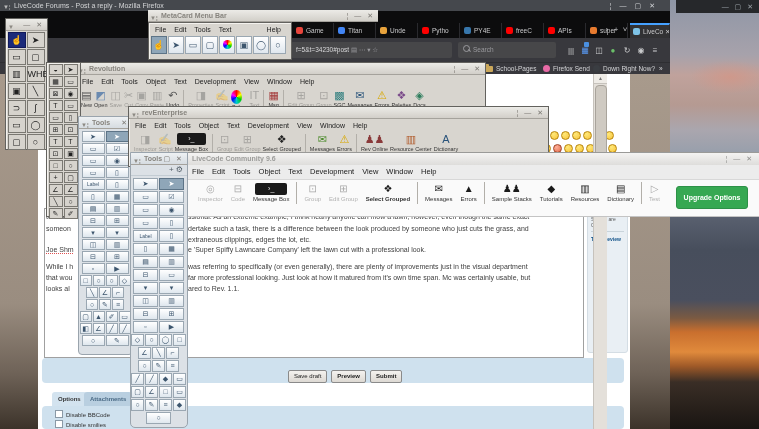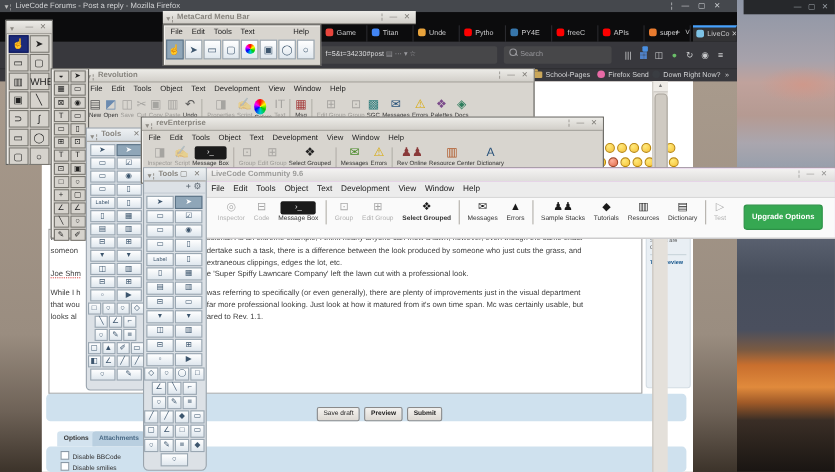--- a/index.html
+++ b/index.html
@@ -77,21 +77,21 @@
     background:conic-gradient(#f00,#ff0,#0c0,#0cc,#00f,#f0f,#f00);}
   .darkbox{background:#1a1a1a;color:#e8e8e8 !important;border-radius:2px;margin:1px 2px;height:12px !important;line-height:12px !important;font-size:7px !important;}
   
   .prow{text-align:center;line-height:0;}
   .pcell{display:inline-block;border:1px solid #9aa7b2;background:linear-gradient(#ffffff,#dfe7ee);
     color:#3d566e;font-size:7px;text-align:center;margin:0 1px 1px 0;vertical-align:top;}
   .pcell.sel{background:#8fa6b8;color:#fff;border-color:#5d7487;}
   .pcell.lbl{font-size:5px;line-height:9px;}
   .mcwin .pcell{background:#d6d3cd;border-color:#7a7872;color:#222;}
   .mcwin .pcell.sel{background:#1b2a7a;color:#fff;border-color:#10195a;}
-  #lc-win{background:#f0abfc;border:1px solid #9a9a98;}
+  #lc-win{background:#8b5cf6;border:1px solid #9a9a98;}
   #lc-title{height:12px;background:linear-gradient(#f4f3f2,#dedddb);color:#9c9c9a;font-weight:bold;font-size:7px;line-height:12px;padding-left:36px;box-sizing:border-box;position:relative;}
   #lc-title .ctrls{position:absolute;right:5px;top:0;letter-spacing:2px;color:#8f8f8d;font-weight:normal;}
   #lc-menu{height:14px;font-size:7.5px;color:#1a1a1a;padding-left:36px;background:#ececec;border-bottom:1px solid #d8d8d8;}
   #lc-toolbar{position:relative;height:36px;background:#fafafa;border-bottom:1px solid #c4c4c4;padding-left:38px;white-space:nowrap;}
   #lc-toolbar .titem .ticon{font-size:10px;color:#1a1a1a;}
   #lc-toolbar .titem{margin:2px 4px 0 4px;}
   #lc-toolbar .titem .tlabel{font-size:6px;color:#333;}
   #upgrade-btn{position:absolute;right:11px;top:6px;width:70px;height:21px;background:#36a852;border:1px solid #2d9147;border-radius:3px;
     color:#fff;font-size:7px;font-weight:bold;text-align:center;line-height:21px;}
   .mag{display:inline-block;width:5px;height:5px;border:1px solid #9a9a9e;border-radius:50%;position:relative;margin-right:3px;vertical-align:0;}

